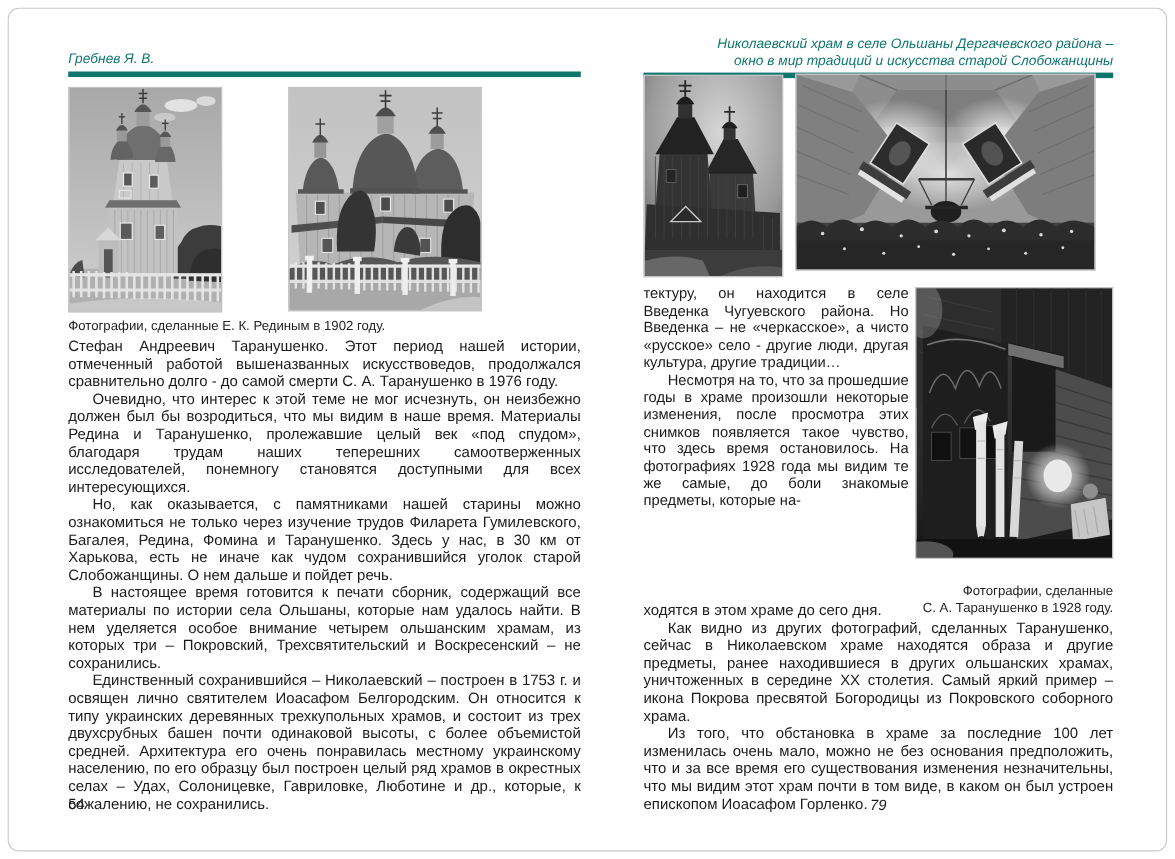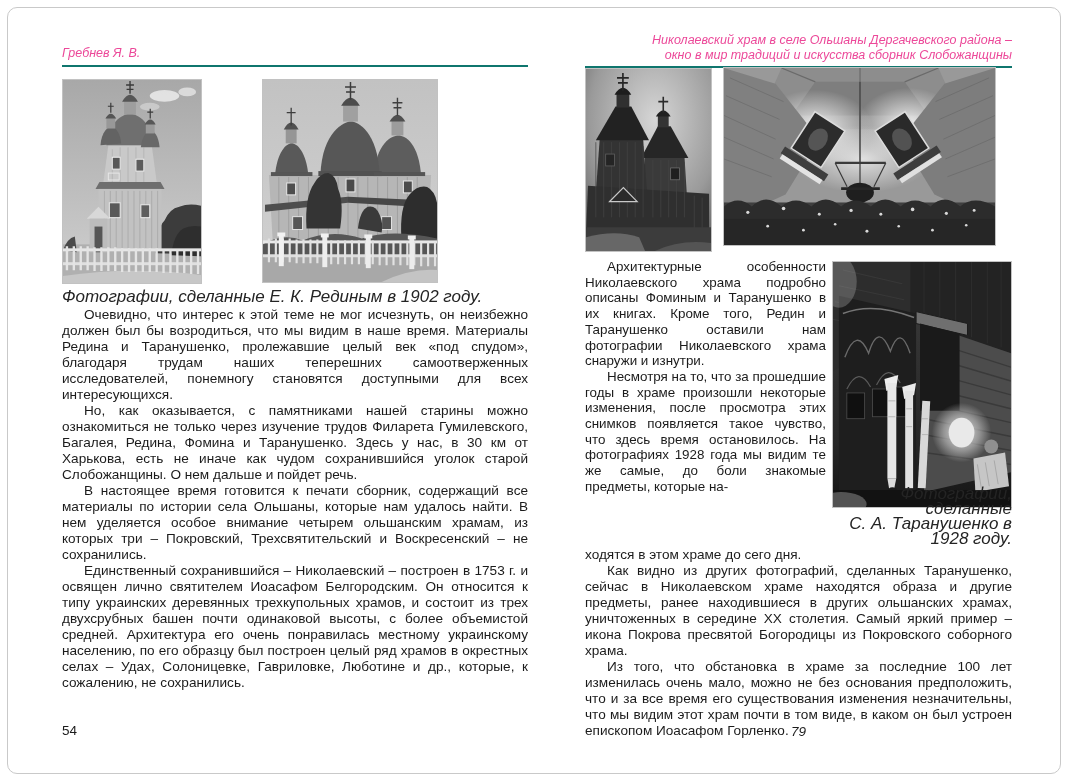--- a/index.html
+++ b/index.html
@@ -10,30 +10,30 @@
     color:#1b1b1b;
     -webkit-font-smoothing:antialiased;
   }
   .frame{
     position:absolute;left:7px;top:7px;width:1052px;height:765px;
     border:1px solid #c9c9c9;border-radius:10px;pointer-events:none;
   }
   .abs{position:absolute;}
   
   .running-head{
-    font-style:italic;font-size:12.5px;color:#ec4899;
-    border-bottom:2px solid #0f766e;
+    font-style:italic;font-size:12.5px;color:#0f766e;
+    border-bottom:5px solid #0f766e;
   }
   .head-left{left:62px;top:46px;width:466px;padding-bottom:5px;}
   .head-right{left:585px;top:33px;width:427px;text-align:right;line-height:14.5px;padding-bottom:4px;}
   
   .photo{position:absolute;border:1px solid #c2c2c2;box-sizing:border-box;overflow:hidden;background:#cfcfcf;}
   .photo svg{display:block;width:100%;height:100%;}
   
-  .caption{font-style:italic;font-size:17px;color:#242424;line-height:15px;}
+  .caption{font-size:12px;color:#242424;line-height:15px;}
   
   .bodytext p{margin:0;text-align:justify;text-indent:22px;}
   .bodytext p.noindent{text-indent:0;}
   .body-left{left:62px;top:307px;width:466px;font-size:13.6px;line-height:16px;}
   .col-right{left:585px;top:259px;width:241px;font-size:13.4px;line-height:15.7px;}
   .full-right{left:585px;top:547px;width:427px;font-size:13.6px;line-height:16px;}
   .pagenum{font-size:13.5px;color:#1b1b1b;}
 </style>
 </head>
 <body>
@@ -143,33 +143,34 @@
 <rect x="148" y="159" width="5" height="32" fill="#ececec"></rect>
       <rect x="146.5" y="157" width="8" height="4" fill="#efefef"></rect>
 </svg>
 </div>
 
 <div class="abs caption" style="left:62px;top:289px;width:466px;">
   <span>Фотографии, сделанные Е. К. Рединым в 1902 году.</span>
 </div>
 
 <div class="abs bodytext body-left">
+  <p class="noindent">Стефан Андреевич Таранушенко. Этот период нашей истории, отмеченный работой вышеназванных искусствоведов, продолжался сравнительно долго - до самой смерти С. А. Таранушенко в 1976 году.</p>
   <p>Очевидно, что интерес к этой теме не мог исчезнуть, он неизбежно должен был бы возродиться, что мы видим в наше время. Материалы Редина и Таранушенко, пролежавшие целый век «под спудом», благодаря трудам наших теперешних самоотверженных исследователей, понемногу становятся доступными для всех интересующихся.</p>
   <p>Но, как оказывается, с памятниками нашей старины можно ознакомиться не только через изучение трудов Филарета Гумилевского, Багалея, Редина, Фомина и Таранушенко. Здесь у нас, в 30 км от Харькова, есть не иначе как чудом сохранившийся уголок старой Слобожанщины. О нем дальше и пойдет речь.</p>
   <p>В настоящее время готовится к печати сборник, содержащий все материалы по истории села Ольшаны, которые нам удалось найти. В нем уделяется особое внимание четырем ольшанским храмам, из которых три – Покровский, Трехсвятительский и Воскресенский – не сохранились.</p>
   <p>Единственный сохранившийся – Николаевский – построен в 1753 г. и освящен лично святителем Иоасафом Белгородским. Он относится к типу украинских деревянных трехкупольных храмов, и состоит из трех двухсрубных башен почти одинаковой высоты, с более объемистой средней. Архитектура его очень понравилась местному украинскому населению, по его образцу был построен целый ряд храмов в окрестных селах – Удах, Солоницевке, Гавриловке, Люботине и др., которые, к сожалению, не сохранились.</p>
 </div>
 
 <div class="abs pagenum" style="left:62px;top:723px;">
   <span>54</span>
 </div>
 
 <div class="abs running-head head-right">
   <div>Николаевский храм в селе Ольшаны Дергачевского района –</div>
-  <div>окно в мир традиций и искусства сборник Слобожанщины</div>
+  <div>окно в мир традиций и искусства старой Слобожанщины</div>
 </div>
 
 <div class="photo" style="left:585px;top:68px;width:127px;height:184px;">
 <svg viewBox="0 0 127 184" preserveAspectRatio="none">
 <defs>
         <radialGradient id="p3s" cx="0.55" cy="0.28" r="0.95">
           <stop offset="0" stop-color="#d6d6d6"></stop>
           <stop offset="0.55" stop-color="#9a9a9a"></stop>
           <stop offset="1" stop-color="#474747"></stop>
         </radialGradient>
@@ -301,25 +302,25 @@
 <polygon points="142,198 174,192 178,226 144,232" fill="#c6c6c6"></polygon>
 <path d="M146 204 L150 228 M154 202 L158 226 M163 200 L167 224" stroke="#a8a8a8" stroke-width="1"></path>
 <circle cx="160" cy="186" r="7" fill="#8f8f8f"></circle>
 <rect y="230" width="180" height="17" fill="#121212"></rect>
 <ellipse cx="8" cy="244" rx="26" ry="12" fill="#cfcfcf" opacity="0.35"></ellipse>
 <ellipse cx="6" cy="20" rx="18" ry="26" fill="#bdbdbd" opacity="0.3"></ellipse>
 </svg>
 </div>
 
 <div class="abs bodytext col-right">
-  <p>Архитектурные особенности Николаевского храма подробно описаны Фоминым и Таранушенко в их книгах. Кроме того, Редин и Таранушенко оставили нам фотографии Николаевского храма снаружи и изнутри.</p>
+  <p class="noindent">тектуру, он находится в селе Введенка Чугуевского района. Но Введенка – не «черкасское», а чисто «русское» село - другие люди, другая культура, другие традиции…</p>
   <p>Несмотря на то, что за прошедшие годы в храме произошли некоторые изменения, после просмотра этих снимков появляется такое чувство, что здесь время остановилось. На фотографиях 1928 года мы видим те же самые, до боли знакомые предметы, которые на-</p>
 </div>
 
-<div class="abs caption" style="left:832px;top:486px;width:180px;text-align:right;">
+<div class="abs caption" style="left:832px;top:530px;width:180px;text-align:right;">
   <div>Фотографии, сделанные</div>
   <div>С. А. Таранушенко в 1928 году.</div>
 </div>
 
 <div class="abs bodytext full-right">
   <p class="noindent">ходятся в этом храме до сего дня.</p>
   <p>Как видно из других фотографий, сделанных Таранушенко, сейчас в Николаевском храме находятся образа и другие предметы, ранее находившиеся в других ольшанских храмах, уничтоженных в середине ХХ столетия. Самый яркий пример – икона Покрова пресвятой Богородицы из Покровского соборного храма.</p>
   <p>Из того, что обстановка в храме за последние 100 лет изменилась очень мало, можно не без основания предположить, что и за все время его существования изменения незначительны, что мы видим этот храм почти в том виде, в каком он был устроен епископом Иоасафом Горленко.</p>
 </div>
 

